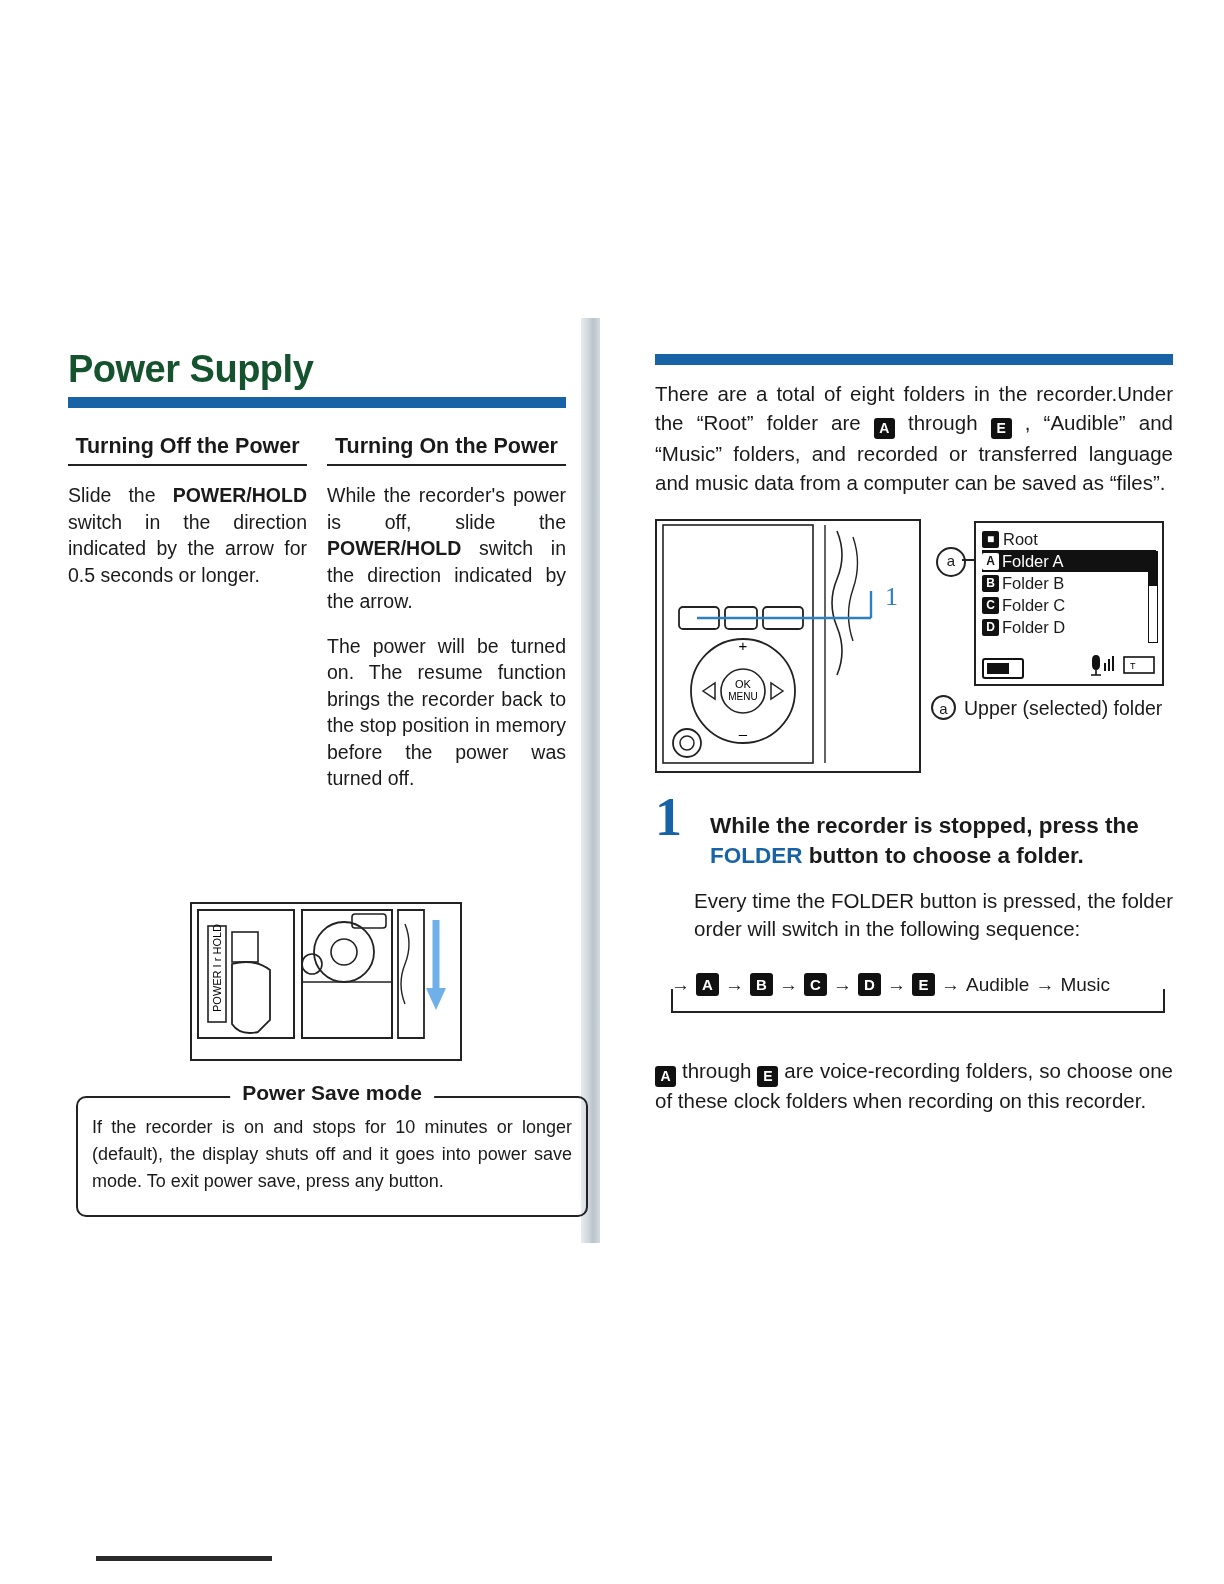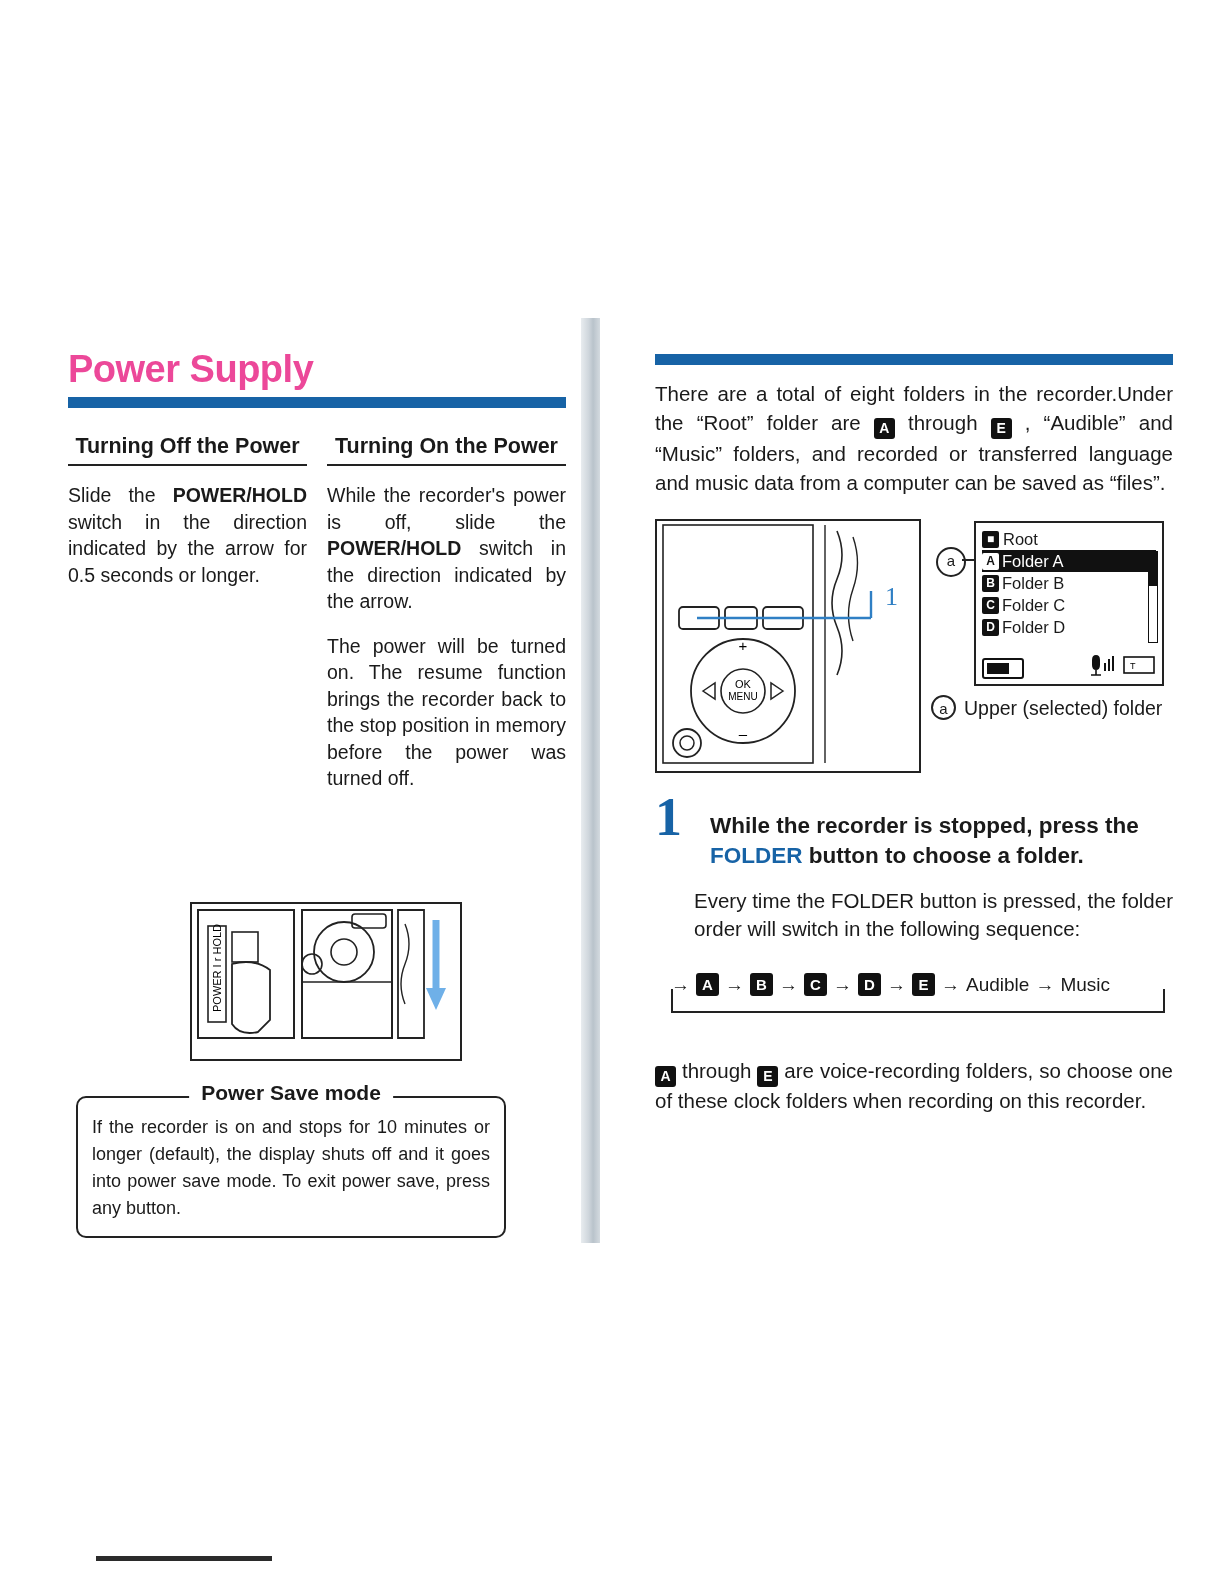--- a/index.html
+++ b/index.html
@@ -55,21 +55,21 @@
     width: 176px; height: 5px;
     background: #2b2b2b;
   }
 
   
   h1.section-title {
     font-size: 38px;
     font-weight: bold;
     margin: 0;
     letter-spacing: -0.5px;
-    color: #ec4899;
+    color: #14532d;
   }
   .title-rule {
     height: 11px;
     background: #1763a6;
     margin-top: 6px;
   }
   .body-text {
     font-size: 20.5px;
     line-height: 29px;
     text-align: justify;
@@ -114,24 +114,24 @@
     left: 172px; top: 584px;
     width: 268px; height: 155px;
     border: 2px solid #222;
     background: #fff;
   }
 
   
   .power-save {
     position: absolute;
     left: 58px; top: 778px;
-    width: 430px;
+    width: 512px;
     border: 2px solid #222;
     border-radius: 10px;
-    padding: 16px 14px 14px 14px;
+    padding: 16px 14px 20px 14px;
     box-sizing: border-box;
   }
   .ps-legend {
     position: absolute;
     left: 50%;
     transform: translateX(-50%);
     top: -17px;
     background: #fff;
     padding: 0 12px;
     font-size: 21px;

